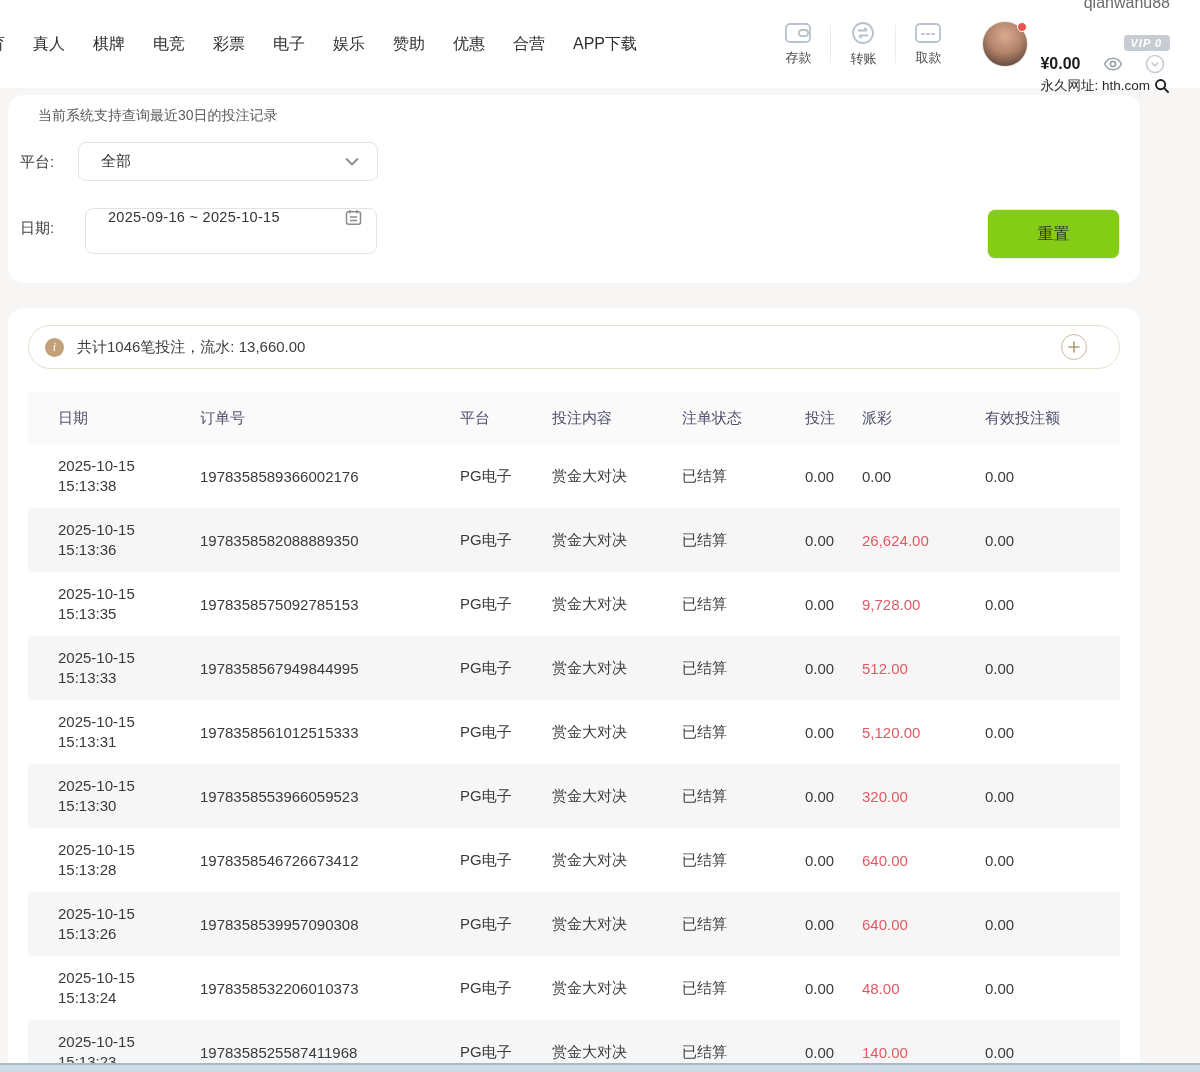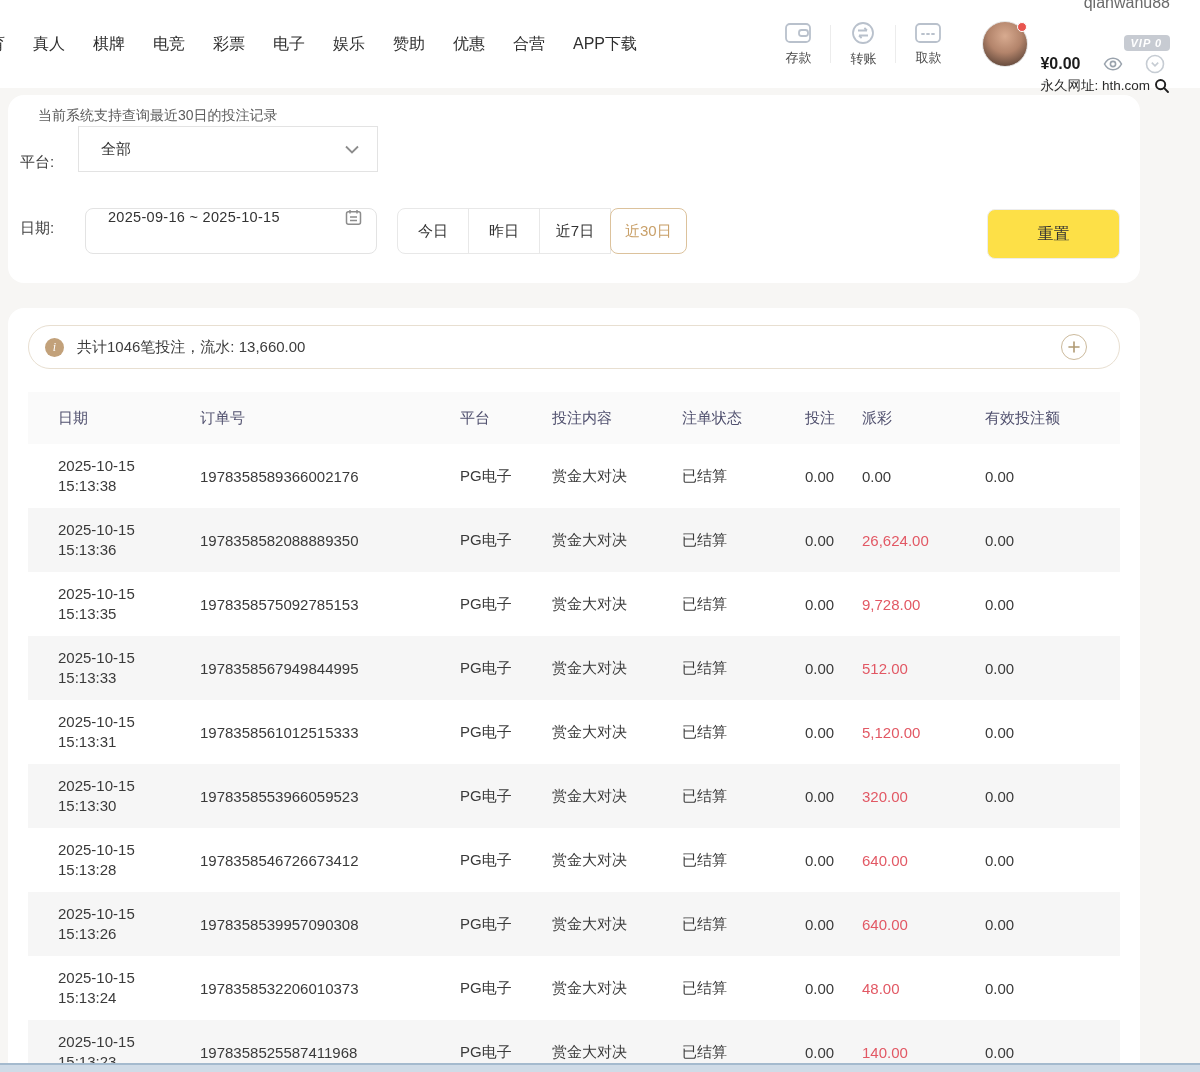--- a/index.html
+++ b/index.html
@@ -31,36 +31,36 @@
   .icon-circle-chevron svg { color:#c6ccd3; }
   .user-row3 { display:flex; align-items:center; gap:4px; font-size:13.5px; color:#2b2b2b;text-align:right; }
   .icon-magnifier svg { display:block; color:#1f1f1f; }
 
   
   .filter-card { position:absolute; left:8px; top:95px; width:1132px; height:188px; background:#fff; border-radius:16px; }
   .notice { position:absolute; left:30px; top:12px; font-size:14px; color:#5c5c5c; }
   .f-label { position:absolute; font-size:15px; color:#3f3f3f; }
   .lbl-platform { left:12px; top:58px; }
   .lbl-date { left:12px; top:124px; }
-  .select-box { position:absolute; left:70px; top:31px; width:300px; height:46px; border:1px solid #e3e3e3; border-radius:0; background:#fff;
+  .select-box { position:absolute; left:70px; top:47px; width:300px; height:39px; border:1px solid #e3e3e3; border-radius:8px; background:#fff;
     display:flex; align-items:center; justify-content:space-between; padding:0 18px 0 22px; cursor:pointer; }
   .select-box .val { font-size:15px; color:#333; }
   .select-box svg { color:#8c8c8c; }
   .date-box { position:absolute; left:77px; top:113px; width:292px; height:46px; border:1px solid #e3e3e3; border-radius:8px; background:#fff;
     display:flex; align-items:flex-start; justify-content:space-between; padding:0 14px 0 22px; cursor:pointer; }
   .date-box .val { font-size:14.5px; color:#333; letter-spacing:.3px; }
   .date-box svg { color:#8c8c8c; }
   .quick-group { position:absolute; left:389px; top:113px; height:46px; display:flex; }
   .quick-btn { min-width:72px; padding:0 14px; height:46px; background:#fff; border:1px solid #e8e8e8; margin-left:-1px;
     display:flex; align-items:center; justify-content:center; font-size:15px; color:#333; cursor:pointer; }
   .quick-btn:first-child { border-radius:8px 0 0 8px; margin-left:0; }
   .quick-btn.active { border:1px solid #dcc29c; color:#c9a069; border-radius:8px; z-index:2; position:relative; }
   .btn { position:absolute; top:114px; height:50px; border-radius:8px; font-size:16px; display:flex; align-items:center; justify-content:center; cursor:pointer; }
   .btn-search { left:837px; width:128px; background:linear-gradient(135deg,#dfc2a2 0%,#c9a87c 100%); color:#fff; border:none; }
-  .btn-reset { left:979px; width:133px; background:#fde047; color:#333; border:1px solid #ededed; }
+  .btn-reset { left:979px; width:133px; background:#84cc16; color:#333; border:1px solid #ededed; }
 
   
   .table-card { position:absolute; left:8px; top:308px; width:1132px; height:764px; background:#fff; border-radius:16px 16px 0 0; }
   .summary-bar { position:absolute; left:20px; right:20px; top:17px; height:44px; border:1px solid #e8dfd1; border-radius:22px;
     display:flex; align-items:center; padding:0 16px; }
   .info-icon { width:19px; height:19px; border-radius:50%; background:#c2a17a; color:#fff; font-size:12px; font-style:italic;
     display:flex; align-items:center; justify-content:center; font-family:"Liberation Serif",serif; flex:none; }
   .summary-text { margin-left:13px; font-size:15px; color:#3c3c3c; }
   .plus-btn { margin-left:auto; margin-right:16px; width:26px; height:26px; border-radius:50%; border:1px solid #ccba9c; color:#b09a73;
     display:flex; align-items:center; justify-content:center; cursor:pointer; background:#fff; }
@@ -176,26 +176,20 @@
 
   <span class="f-label lbl-date">日期:</span>
   <div class="date-box">
     <span class="val">2025-09-16  ~  2025-10-15</span>
     <svg width="17" height="17" viewBox="0 0 17 17" fill="none" stroke="currentColor" stroke-width="1.5">
       <rect x="1.5" y="2.8" width="14" height="12.5" rx="2"></rect>
       <path d="M5 1v3.5M12 1v3.5M5 8h7M5 11.5h7"></path>
     </svg>
   </div>
 
-  <div class="quick-group">
-    <div class="quick-btn">今日</div>
-    <div class="quick-btn">昨日</div>
-    <div class="quick-btn">近7日</div>
-    <div class="quick-btn active">近30日</div>
-  </div>
 
   <button class="btn btn-reset">重置</button>
 </section>
 
 <section class="table-card">
   <div class="summary-bar">
     <span class="info-icon">i</span>
     <span class="summary-text">共计1046笔投注，流水: 13,660.00</span>
     <span class="plus-btn">
       <svg width="12" height="12" viewBox="0 0 12 12" fill="none" stroke="currentColor" stroke-width="1.6">

